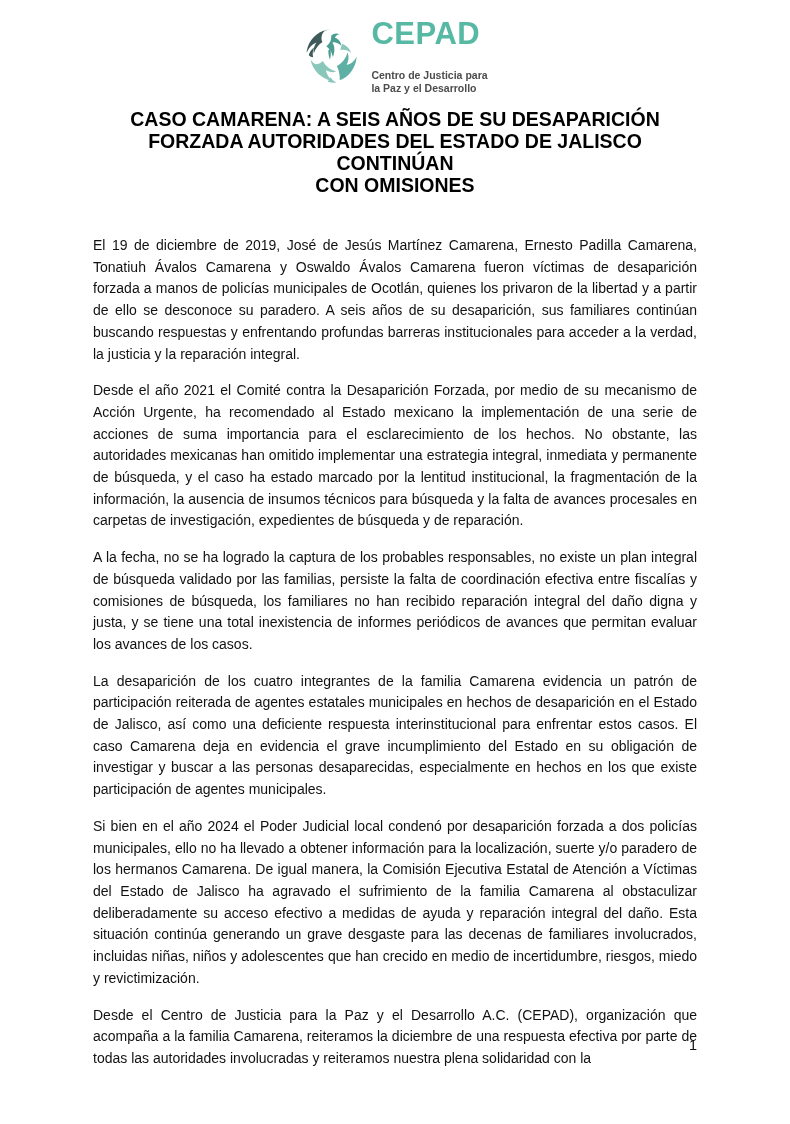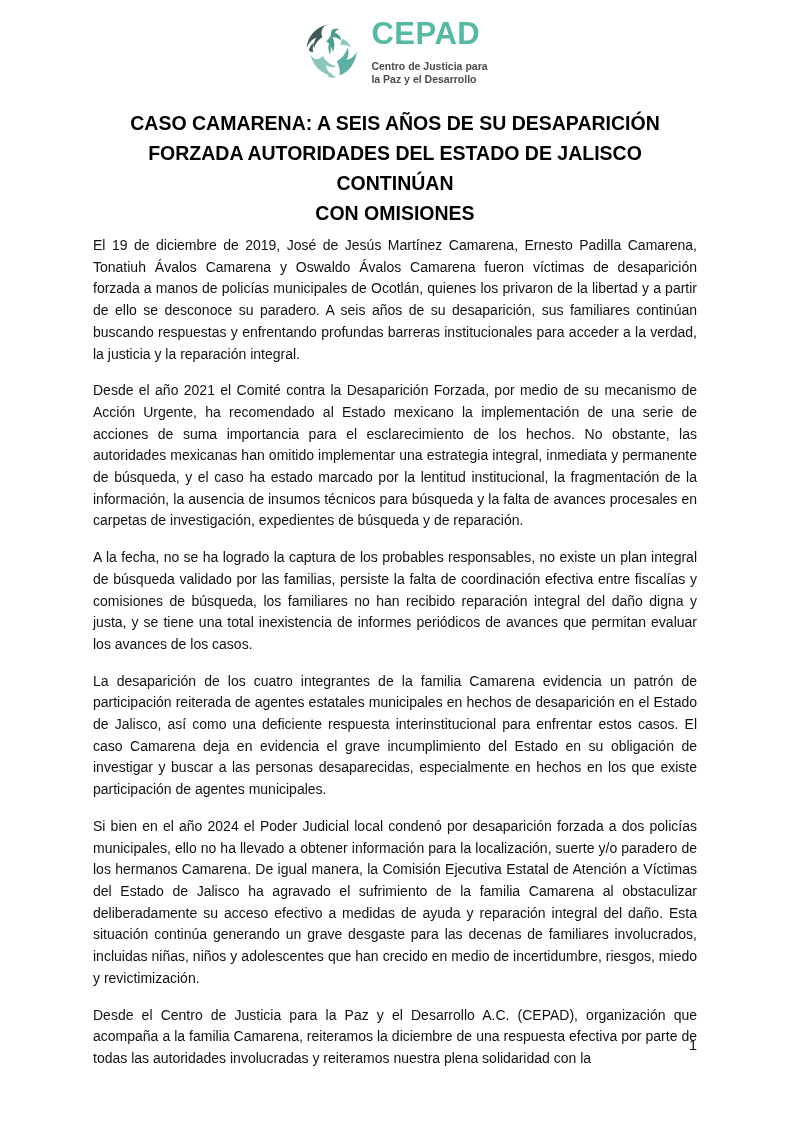--- a/index.html
+++ b/index.html
@@ -36,34 +36,34 @@
     font-weight: bold;
     color: #57b9a3;
     letter-spacing: 0.5px;
     line-height: 1;
   }
   .logo-subtitle {
     font-size: 10.5px;
     font-weight: bold;
     color: #4c4c4c;
     line-height: 1.25;
-    margin-top: 11px;
+    margin-top: 20px;
     white-space: pre-line;
   }
   
   .doc-title {
     position: absolute;
     top: 108px;
     left: 93px;
     width: 604px;
     text-align: center;
     font-size: 19.5px;
     font-weight: bold;
     color: #000000;
-    line-height: 30px;
+    line-height: 22px;
     white-space: pre-line;
   }
   
   .dateline {
     position: absolute;
     top: 201px;
     left: 93px;
     width: 604px;
     text-align: right;
     font-size: 15px;

